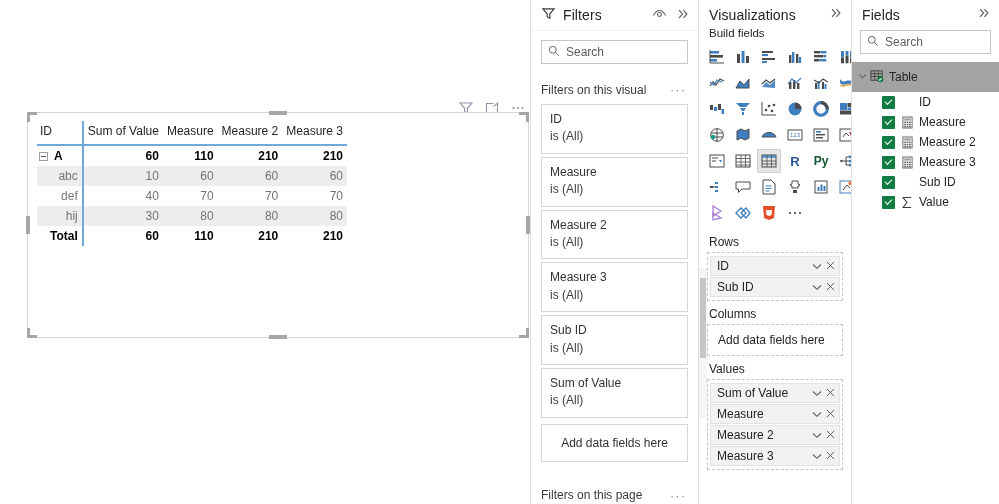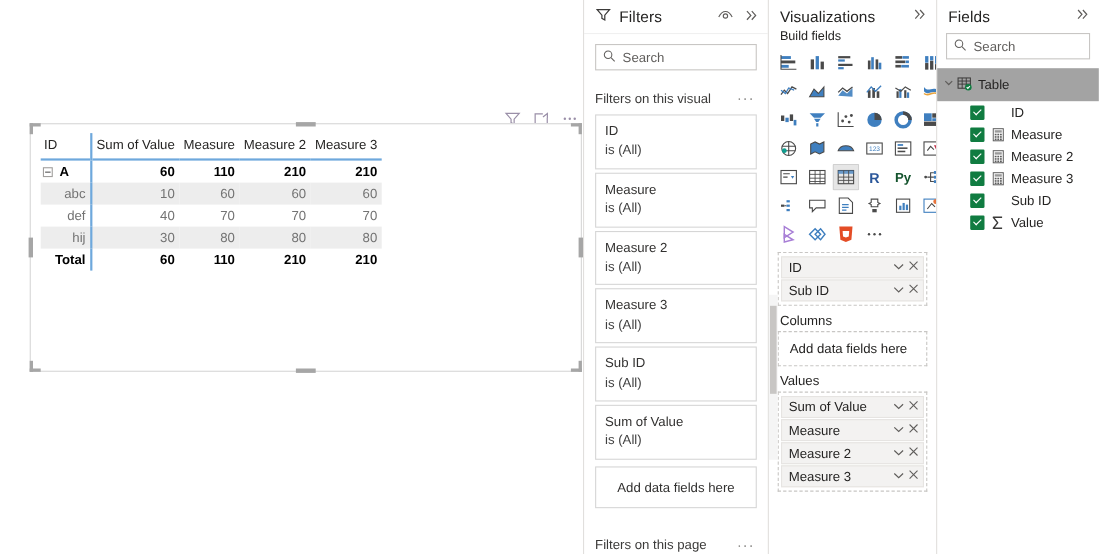--- a/index.html
+++ b/index.html
@@ -660,20 +660,21 @@
             <g fill="#4a4a4a">
               <circle cx="4" cy="9" r="1.1"></circle>
               <circle cx="9" cy="9" r="1.1"></circle>
               <circle cx="14" cy="9" r="1.1"></circle>
             </g>
           </svg>
         </div>
       </div>
 
     <div id="viz-wells">
+        <div class="well-label">Rows</div>
         <div class="well">
           <div class="chip">
             <span class="cname">ID</span>
             <span class="cd"><svg width="10" height="7" viewBox="0 0 10 7">
                 <path d="M1 1.5L5 5.3 9 1.5" fill="none" stroke="#605e5c" stroke-width="1.1"></path>
               </svg></span>
             <span class="cx"><svg width="9" height="9" viewBox="0 0 10 10">
                 <path d="M1 1l8 8M9 1l-8 8" stroke="#605e5c" stroke-width="1.1"></path>
               </svg></span>
           </div>

